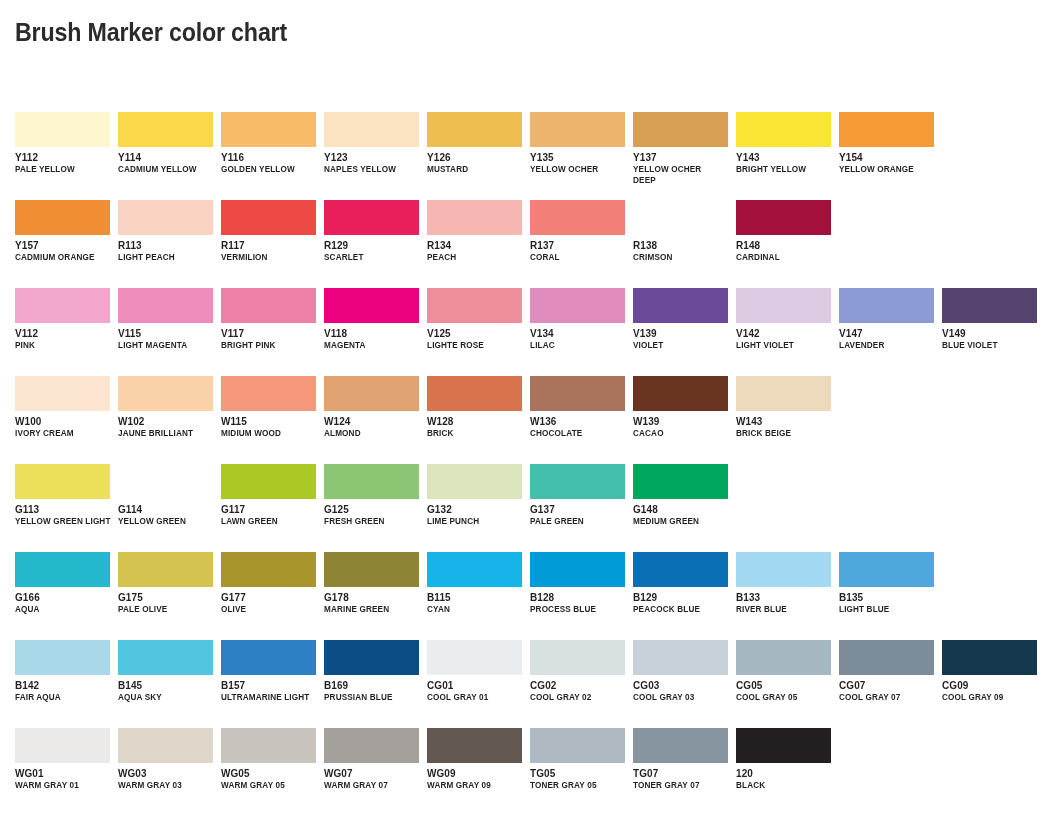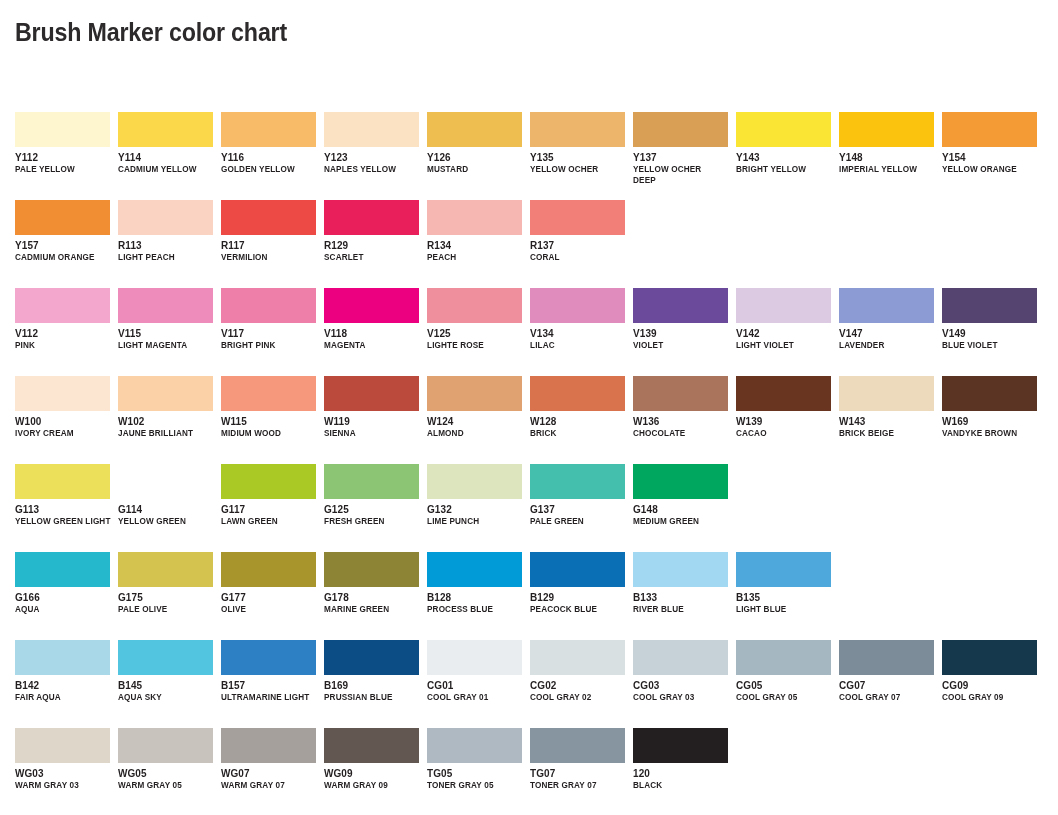--- a/index.html
+++ b/index.html
@@ -145,27 +145,20 @@
           </div>
         </div>
         <div class="swatch-cell">
           <span class="swatch-chip" style="background: rgb(251, 229, 52);"></span>
           <div class="swatch-labels">
             <div class="swatch-code">Y143</div>
             <div class="swatch-name">BRIGHT YELLOW</div>
           </div>
         </div>
         <div class="swatch-cell">
-          <span class="swatch-chip" style="background: rgb(251, 195, 13);"></span>
-          <div class="swatch-labels">
-            <div class="swatch-code">Y148</div>
-            <div class="swatch-name">IMPERIAL YELLOW</div>
-          </div>
-        </div>
-        <div class="swatch-cell">
           <span class="swatch-chip" style="background: rgb(244, 155, 53);"></span>
           <div class="swatch-labels">
             <div class="swatch-code">Y154</div>
             <div class="swatch-name">YELLOW ORANGE</div>
           </div>
         </div>
       </div>
       <div class="swatch-row">
         <div class="swatch-cell">
           <span class="swatch-chip" style="background: rgb(241, 142, 51);"></span>
@@ -202,20 +195,34 @@
             <div class="swatch-name">PEACH</div>
           </div>
         </div>
         <div class="swatch-cell">
           <span class="swatch-chip" style="background: rgb(242, 128, 121);"></span>
           <div class="swatch-labels">
             <div class="swatch-code">R137</div>
             <div class="swatch-name">CORAL</div>
           </div>
         </div>
+        <div class="swatch-cell">
+          <span class="swatch-chip"></span>
+          <div class="swatch-labels">
+            <div class="swatch-code">R138</div>
+            <div class="swatch-name">CRIMSON</div>
+          </div>
+        </div>
+        <div class="swatch-cell">
+          <span class="swatch-chip" style="background: rgb(163, 16, 60);"></span>
+          <div class="swatch-labels">
+            <div class="swatch-code">R148</div>
+            <div class="swatch-name">CARDINAL</div>
+          </div>
+        </div>
       </div>
       <div class="swatch-row">
         <div class="swatch-cell">
           <span class="swatch-chip" style="background: rgb(243, 167, 205);"></span>
           <div class="swatch-labels">
             <div class="swatch-code">V112</div>
             <div class="swatch-name">PINK</div>
           </div>
         </div>
         <div class="swatch-cell">
@@ -298,27 +305,20 @@
           </div>
         </div>
         <div class="swatch-cell">
           <span class="swatch-chip" style="background: rgb(245, 152, 124);"></span>
           <div class="swatch-labels">
             <div class="swatch-code">W115</div>
             <div class="swatch-name">MIDIUM WOOD</div>
           </div>
         </div>
         <div class="swatch-cell">
-          <span class="swatch-chip" style="background: rgb(187, 74, 60);"></span>
-          <div class="swatch-labels">
-            <div class="swatch-code">W119</div>
-            <div class="swatch-name">SIENNA</div>
-          </div>
-        </div>
-        <div class="swatch-cell">
           <span class="swatch-chip" style="background: rgb(223, 162, 112);"></span>
           <div class="swatch-labels">
             <div class="swatch-code">W124</div>
             <div class="swatch-name">ALMOND</div>
           </div>
         </div>
         <div class="swatch-cell">
           <span class="swatch-chip" style="background: rgb(216, 115, 78);"></span>
           <div class="swatch-labels">
             <div class="swatch-code">W128</div>
@@ -339,27 +339,20 @@
             <div class="swatch-name">CACAO</div>
           </div>
         </div>
         <div class="swatch-cell">
           <span class="swatch-chip" style="background: rgb(237, 217, 188);"></span>
           <div class="swatch-labels">
             <div class="swatch-code">W143</div>
             <div class="swatch-name">BRICK BEIGE</div>
           </div>
         </div>
-        <div class="swatch-cell">
-          <span class="swatch-chip" style="background: rgb(92, 52, 36);"></span>
-          <div class="swatch-labels">
-            <div class="swatch-code">W169</div>
-            <div class="swatch-name">VANDYKE BROWN</div>
-          </div>
-        </div>
       </div>
       <div class="swatch-row">
         <div class="swatch-cell">
           <span class="swatch-chip" style="background: rgb(236, 224, 91);"></span>
           <div class="swatch-labels">
             <div class="swatch-code">G113</div>
             <div class="swatch-name">YELLOW GREEN LIGHT</div>
           </div>
         </div>
         <div class="swatch-cell">
@@ -428,20 +421,27 @@
           </div>
         </div>
         <div class="swatch-cell">
           <span class="swatch-chip" style="background: rgb(141, 133, 53);"></span>
           <div class="swatch-labels">
             <div class="swatch-code">G178</div>
             <div class="swatch-name">MARINE GREEN</div>
           </div>
         </div>
         <div class="swatch-cell">
+          <span class="swatch-chip" style="background: rgb(22, 180, 233);"></span>
+          <div class="swatch-labels">
+            <div class="swatch-code">B115</div>
+            <div class="swatch-name">CYAN</div>
+          </div>
+        </div>
+        <div class="swatch-cell">
           <span class="swatch-chip" style="background: rgb(1, 156, 216);"></span>
           <div class="swatch-labels">
             <div class="swatch-code">B128</div>
             <div class="swatch-name">PROCESS BLUE</div>
           </div>
         </div>
         <div class="swatch-cell">
           <span class="swatch-chip" style="background: rgb(10, 111, 180);"></span>
           <div class="swatch-labels">
             <div class="swatch-code">B129</div>
@@ -529,20 +529,27 @@
         </div>
         <div class="swatch-cell">
           <span class="swatch-chip" style="background: rgb(22, 56, 77);"></span>
           <div class="swatch-labels">
             <div class="swatch-code">CG09</div>
             <div class="swatch-name">COOL GRAY 09</div>
           </div>
         </div>
       </div>
       <div class="swatch-row">
+        <div class="swatch-cell">
+          <span class="swatch-chip" style="background: rgb(236, 234, 232);"></span>
+          <div class="swatch-labels">
+            <div class="swatch-code">WG01</div>
+            <div class="swatch-name">WARM GRAY 01</div>
+          </div>
+        </div>
         <div class="swatch-cell">
           <span class="swatch-chip" style="background: rgb(221, 214, 201);"></span>
           <div class="swatch-labels">
             <div class="swatch-code">WG03</div>
             <div class="swatch-name">WARM GRAY 03</div>
           </div>
         </div>
         <div class="swatch-cell">
           <span class="swatch-chip" style="background: rgb(200, 195, 188);"></span>
           <div class="swatch-labels">

